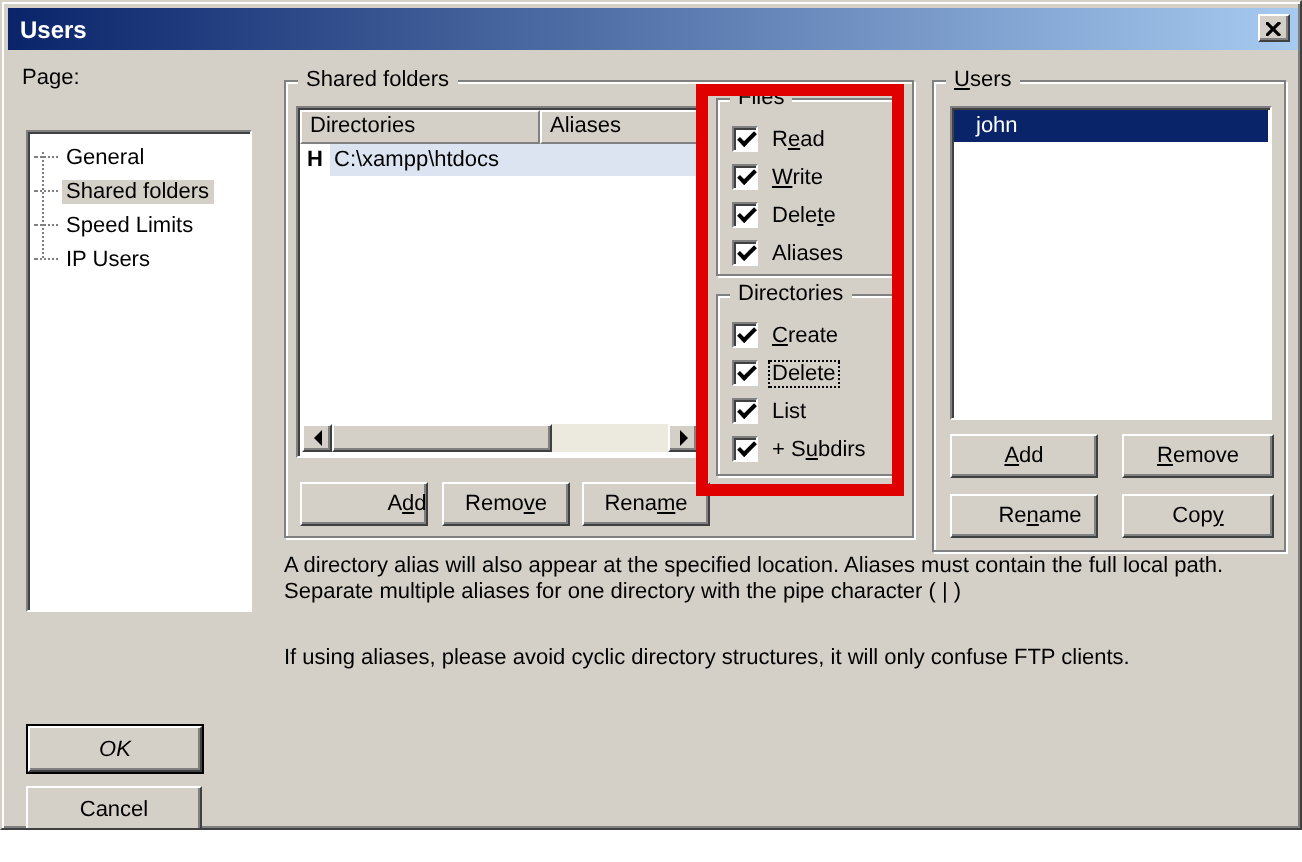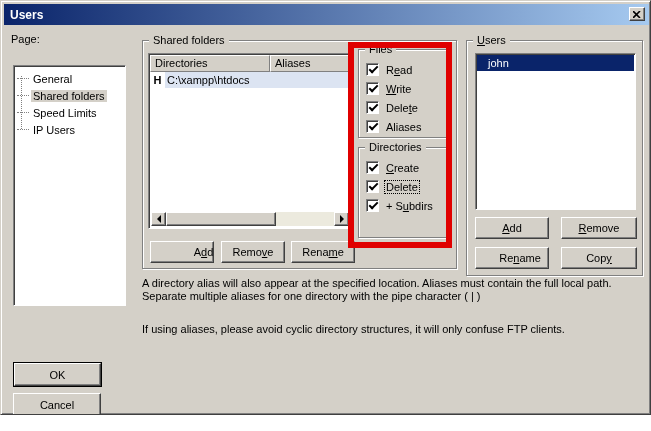--- a/index.html
+++ b/index.html
@@ -75,21 +75,21 @@
   .users-group{left:465px;top:39px;width:177px;height:236px;}
   .users-list{position:absolute;left:8px;top:12px;width:161px;height:157px;padding:1px;}
   .user-item{height:16px;line-height:16px;padding-left:11px;cursor:default;}
   .user-item.selected{background:var(--navy,#0a246a);color:#fff;}
 
   .help{position:absolute;left:141px;top:276px;width:508px;line-height:13px;}
   .help p{margin:0;}
   .help p + p{margin-top:20px;}
 
   .ok-wrap{position:absolute;left:12px;top:361px;width:89px;height:25px;border:1px solid #000;}
-  .ok-wrap .btn{position:relative;width:100%;height:100%;}
+  .ok-wrap .btn{position:relative;width:100%;height:100%;font-style:italic;}
   .cancel{left:12px;top:392px;width:88px;height:23px;}
 </style>
 </head>
 <body>
 
 <div class="dialog">
 
   <div class="titlebar">
     <span class="title-text">Users</span>
     <span class="close-btn">
@@ -173,20 +173,24 @@
     <div class="cb-row">
       <span class="cb-box checked"></span>
       <span class="cb-label"><u>C</u>reate</span>
     </div>
     <div class="cb-row">
       <span class="cb-box checked"></span>
       <span class="cb-label focused">Delete</span>
     </div>
     <div class="cb-row">
       <span class="cb-box checked"></span>
+      <span class="cb-label">List</span>
+    </div>
+    <div class="cb-row">
+      <span class="cb-box checked"></span>
       <span class="cb-label">+ S<u>u</u>bdirs</span>
     </div>
   </div>
 
   <div class="red-rect"></div>
 
   <div class="groupbox users-group">
     <span class="group-label"><u>U</u>sers</span>
     <div class="users-list sunken">
       <div class="user-item selected">john</div>

